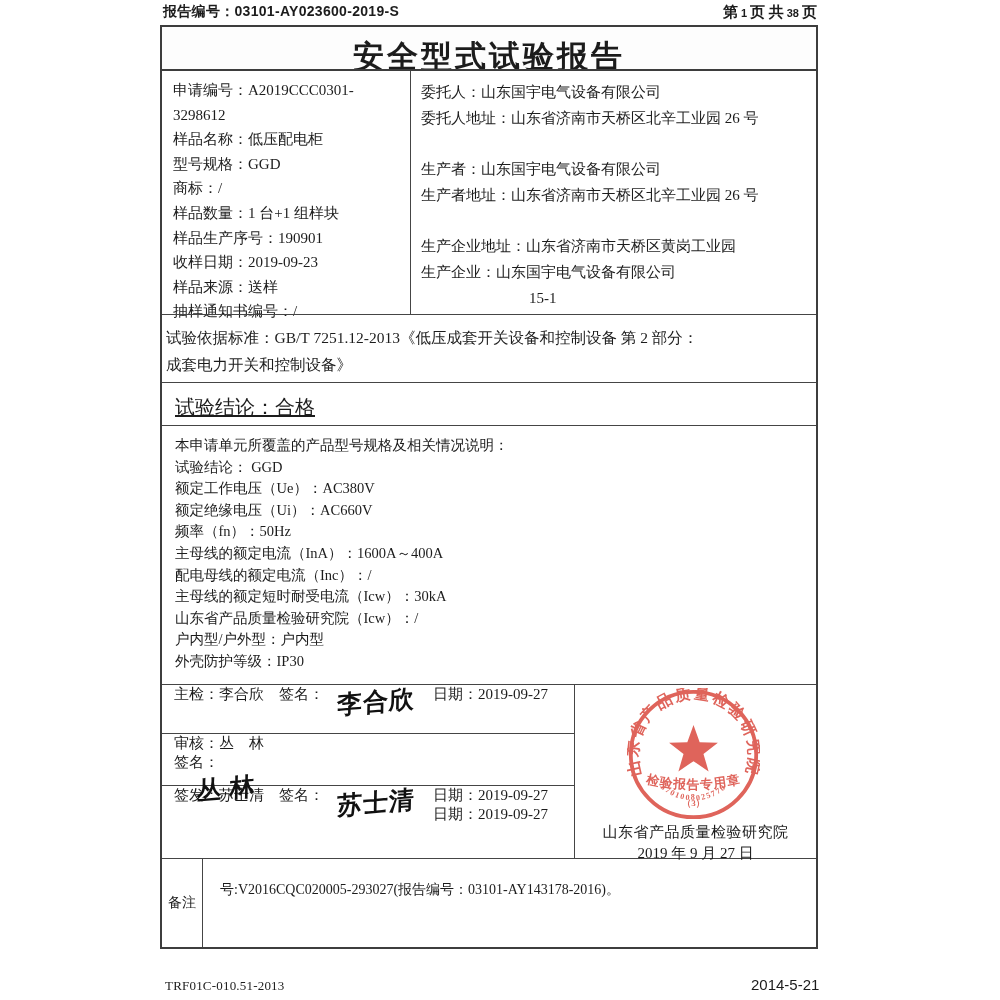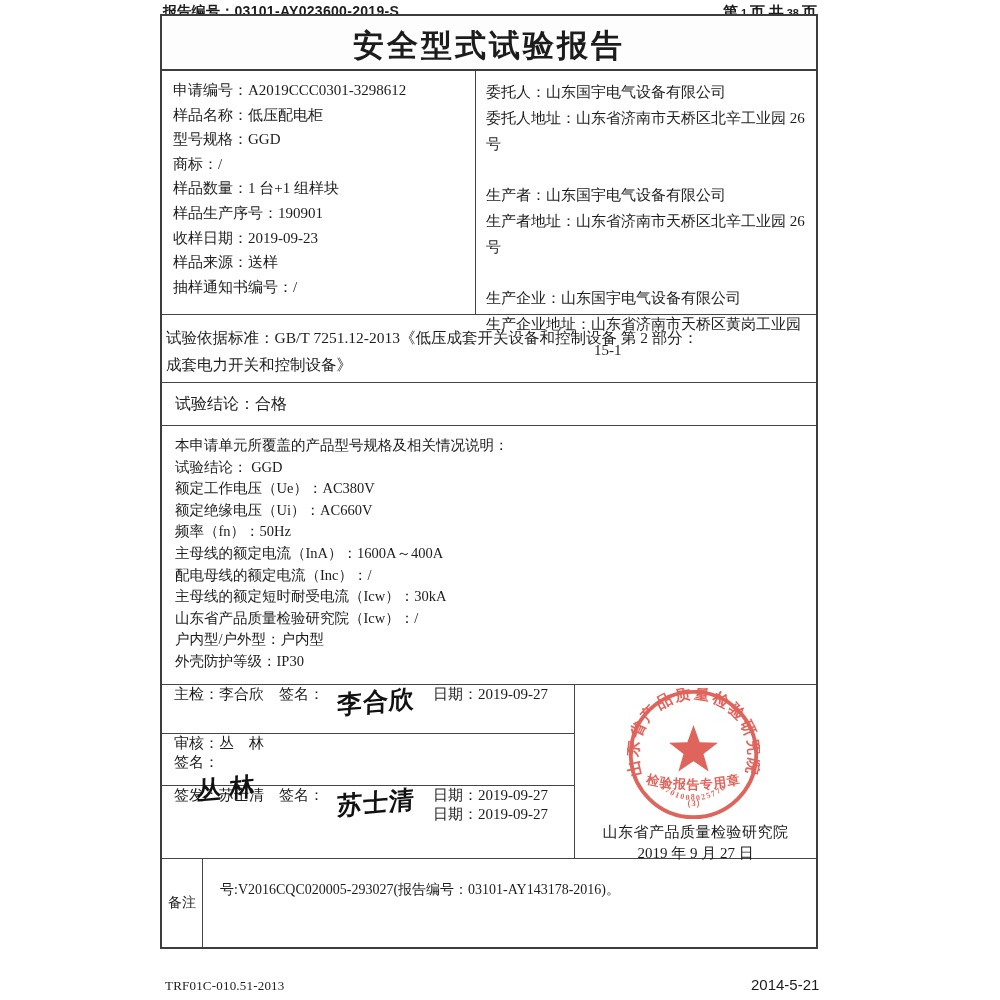--- a/index.html
+++ b/index.html
@@ -18,44 +18,44 @@
   .hdr-right {
     position:absolute; right:183px; top:3px;
     font-weight:bold; font-size:15px;
   }
   .hdr-right .num {
     font-family:"Liberation Sans","DejaVu Sans",sans-serif;
     font-size:11px; font-weight:bold; margin:0 3px;
   }
   
   .title-box {
-    position:absolute; left:160px; top:14px; width:658px; height:63px;
+    position:absolute; left:160px; top:25px; width:658px; height:63px;
     border:2px solid #3d3d3d; background:#fdfdfd;
     display:flex; align-items:center; justify-content:center;
   }
   .title-box h1 { font-size:31px; font-weight:bold; letter-spacing:3px; }
   
   .tbl {
     position:absolute; left:160px; top:69px; width:658px; height:880px;
     border:2px solid #3d3d3d; background:#ffffff;
     display:flex; flex-direction:column;
   }
   .row { width:100%; }
   .bt { border-top:1.5px solid #454545; }
   .row-info { height:243px; display:flex; }
   .cell-left {
-    width:314px; border-right:1.5px solid #454545;
+    width:249px; border-right:1.5px solid #454545;
     padding:7px 6px 0 11px; font-size:15px; line-height:24.6px;
   }
   .cell-right { flex:1; padding:8px 4px 0 10px; font-size:15px; line-height:26px; }
   .cell-right .grp { margin-bottom:0; }
   .cell-right .gap { margin-top:25px; }
   .addr2 { padding-left:108px; }
   .row-standard { height:68px; padding:9px 13px 0 4px; font-size:15.5px; line-height:27px; white-space:nowrap; }
-  .row-conclusion { height:43px; padding:11px 13px 0 13px; font-size:16px; }
+  .row-conclusion { height:43px; padding:11px 13px 0 13px; font-size:20px;text-decoration:underline; }
   .row-specs { height:259px; padding:9px 13px 0 13px; font-size:14.5px; line-height:21.6px; }
   .row-sign { height:174px; display:flex; }
   .sign-left { width:413px; border-right:1.5px solid #454545; display:flex; flex-direction:column; }
   .sig-row {
     display:flex; align-items:flex-start; font-size:15px;
     padding:0 26px 0 12px;
   }
   .sig-row.r1 { height:48px; }
   .sig-row.r2 { height:52px; border-top:1.5px solid #454545;flex-direction:column; }
   .sig-row.r3 { height:72.5px; border-top:1.5px solid #454545; }
@@ -118,22 +118,22 @@
       <div class="cell-right">
         <div class="grp">
           <div>委托人：山东国宇电气设备有限公司</div>
           <div>委托人地址：山东省济南市天桥区北辛工业园 26 号</div>
         </div>
         <div class="grp gap">
           <div>生产者：山东国宇电气设备有限公司</div>
           <div>生产者地址：山东省济南市天桥区北辛工业园 26 号</div>
         </div>
         <div class="grp gap">
+          <div>生产企业地址：山东省济南市天桥区黄岗工业园</div>
           <div>生产企业：山东国宇电气设备有限公司</div>
-          <div>生产企业地址：山东省济南市天桥区黄岗工业园</div>
           <div class="addr2">15-1</div>
         </div>
       </div>
     </div>
 
     <div class="row row-standard bt">
       <div>试验依据标准：GB/T 7251.12-2013《低压成套开关设备和控制设备 第 2 部分：</div>
       <div>成套电力开关和控制设备》</div>
     </div>
 

